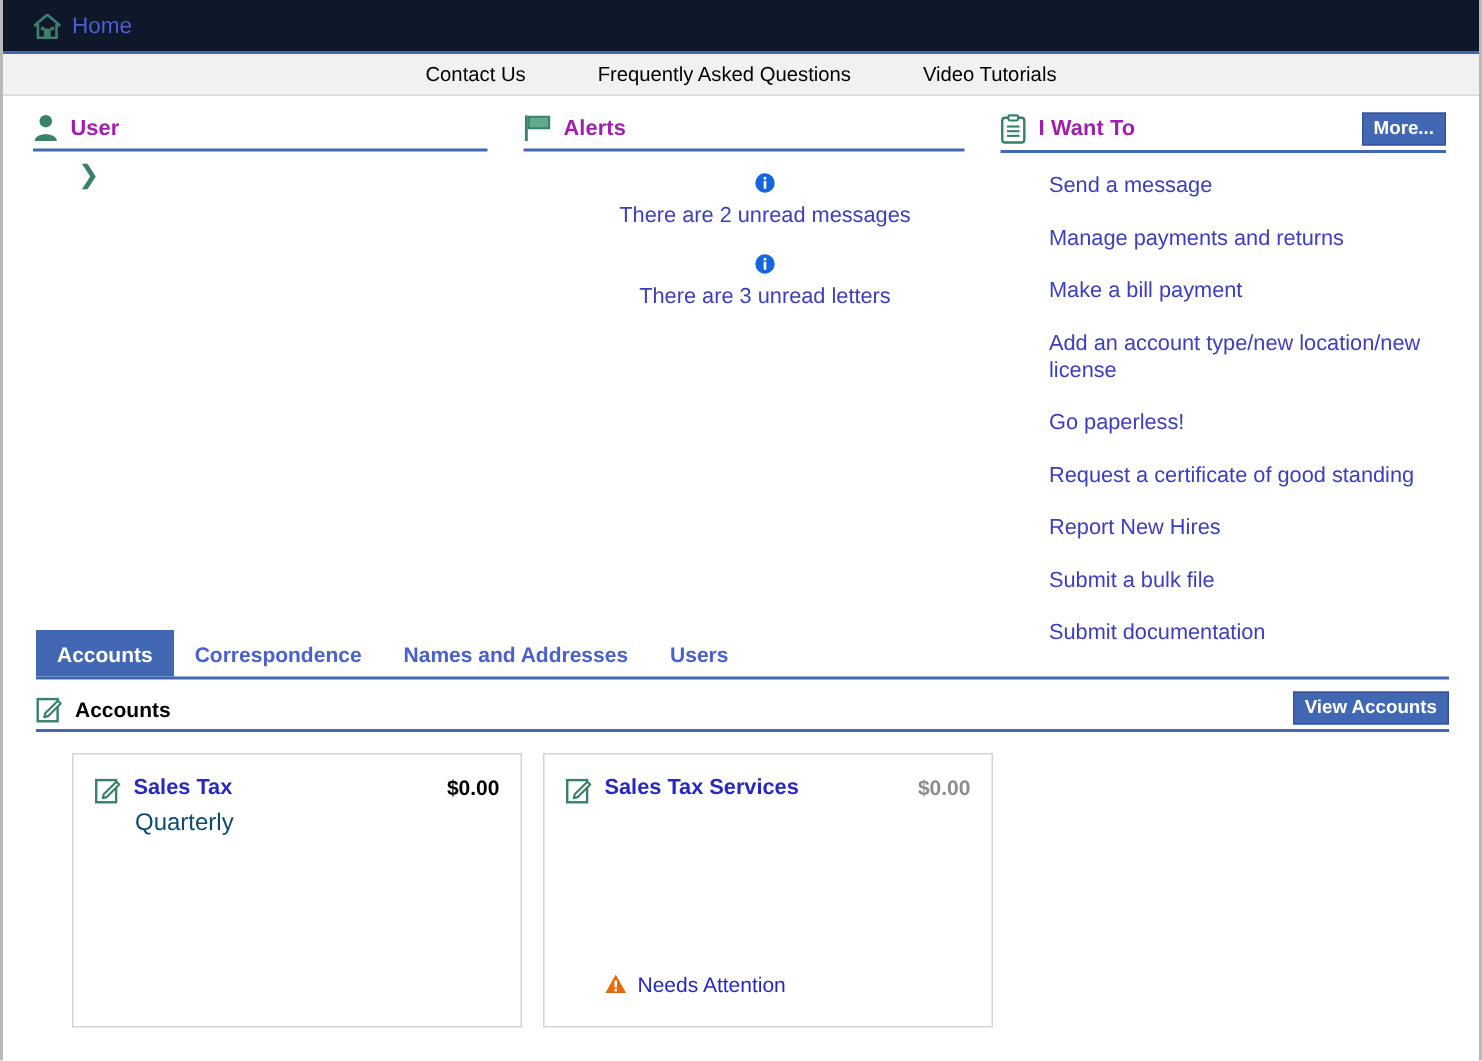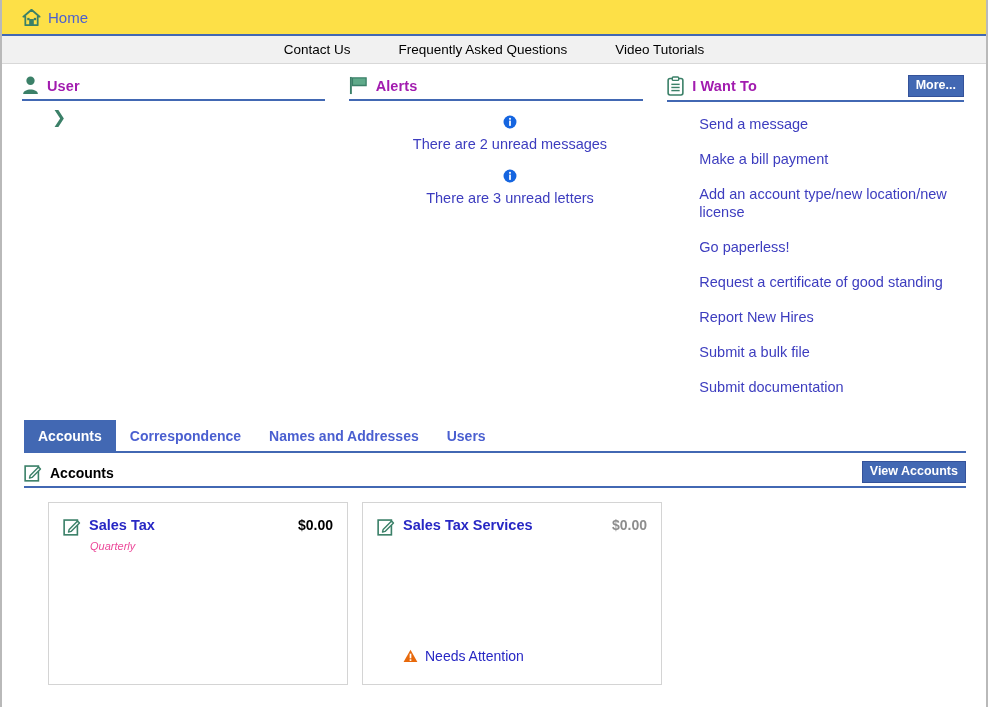--- a/index.html
+++ b/index.html
@@ -15,21 +15,21 @@
     overflow: hidden;
     border-left: 2px solid #b9b9b9;
     border-right: 2px solid #b9b9b9;
   }
 
   
   .homebar {
     height: 36px;
     display: flex; align-items: center;
     padding-left: 20px;
-    background: #fde047;
+    background: #0f172a;
     border-bottom: 2px solid #4268b3;
   }
   .home-link {
     display: flex; align-items: center; gap: 7px;
     color: #4a5fd0; font-size: 15px; text-decoration: none;
     cursor: pointer;
   }
   .home-link .label { color: #4a5fd0; }
 
   
@@ -153,23 +153,22 @@
   .card-top { display: flex; align-items: flex-start; }
   .card-title {
     font-size: 14.5px; font-weight: bold; color: #2727c4;
     margin-left: 8px; text-decoration: none;
   }
   .card-amount {
     margin-left: auto; font-size: 14px; font-weight: bold; color: #000;
   }
   .card-amount.muted { color: #8d8d8d; }
   .card-sub {
-    font-size: 11px; color: #ec4899;
+    font-size: 16px; color: #0c4a6e;
     margin: 4px 0 0 27px;
-    font-style: italic;
   }
   .card-sub.ghost {
     color: #d6d6d6; font-size: 9px; letter-spacing: 2px;
     margin-top: 7px;
   }
   .card-attn {
     position: absolute; left: 40px; bottom: 20px;
     display: flex; align-items: center; gap: 7px;
   }
   .card-attn .txt { color: #2727c4; font-size: 14px; }
@@ -260,20 +259,21 @@
             <rect x="4.6" y="8" width="8.8" height="1.5" fill="#3b8068"></rect>
             <rect x="4.6" y="11.3" width="8.8" height="1.5" fill="#3b8068"></rect>
             <rect x="4.6" y="14.6" width="8.8" height="1.5" fill="#3b8068"></rect>
           </svg>
         </span>
         <span class="title">I Want To</span>
         <button class="btn-blue">More...</button>
       </div>
       <div class="iwt-list">
         <a href="#">Send a message</a>
+        <a href="#">Manage payments and returns</a>
         <a href="#">Make a bill payment</a>
         <a href="#">Add an account type/new location/new license</a>
         <a href="#">Go paperless!</a>
         <a href="#">Request a certificate of good standing</a>
         <a href="#">Report New Hires</a>
         <a href="#">Submit a bulk file</a>
         <a href="#">Submit documentation</a>
       </div>
     </div>
   </div>

